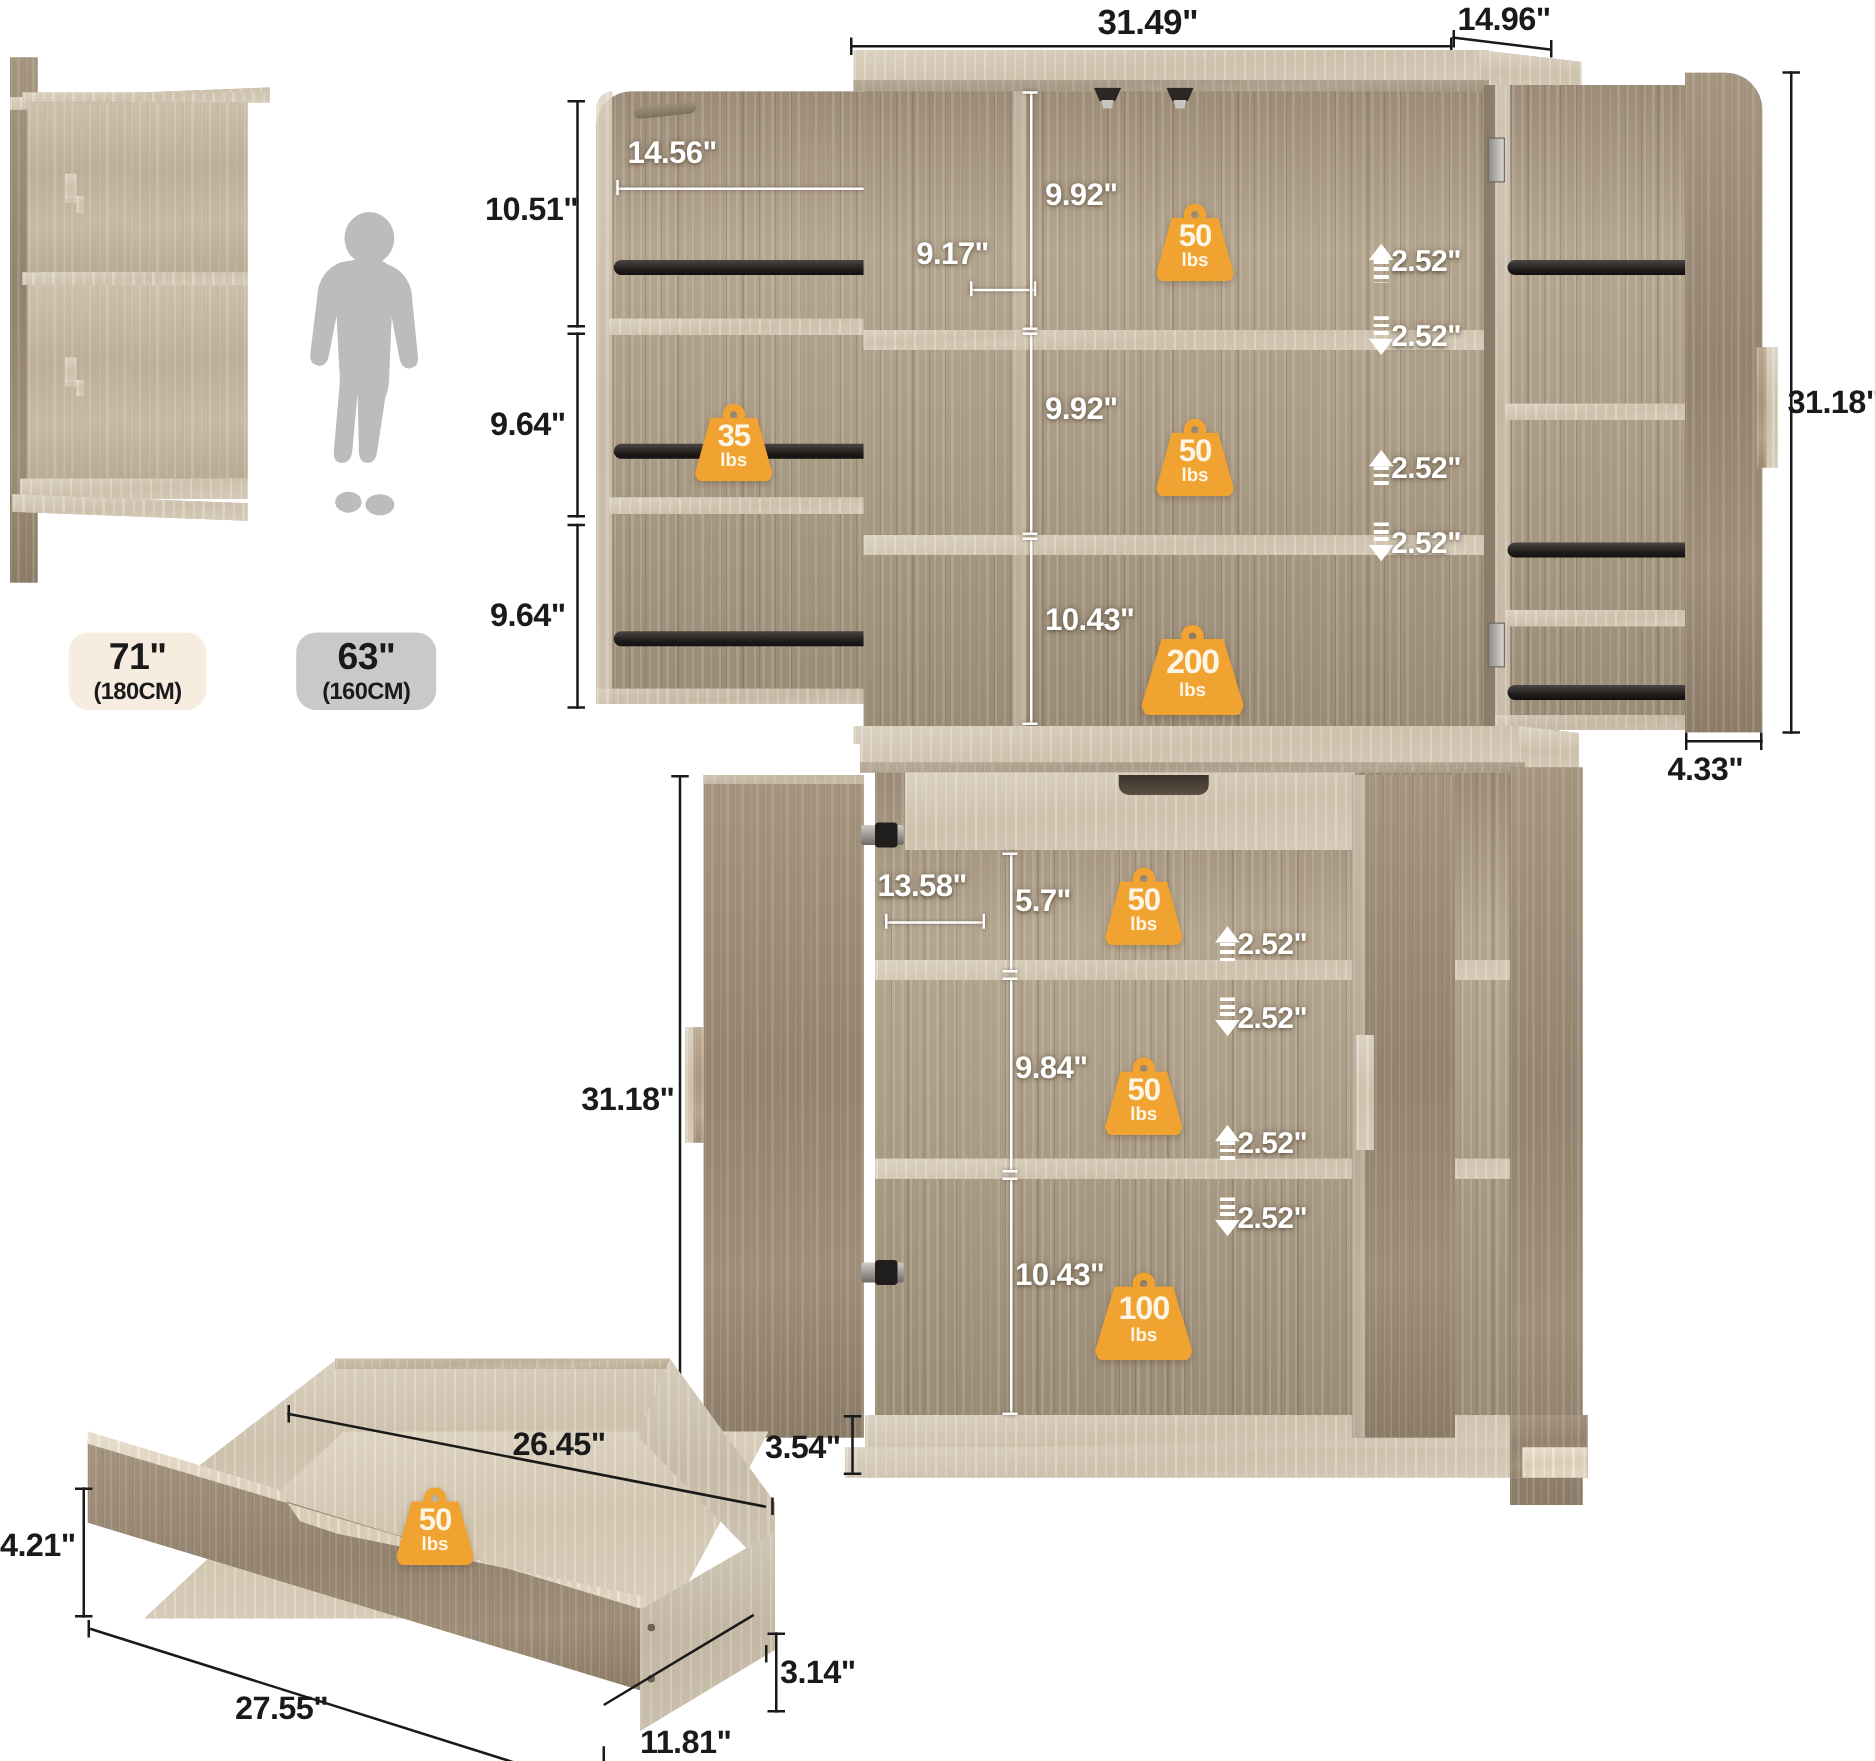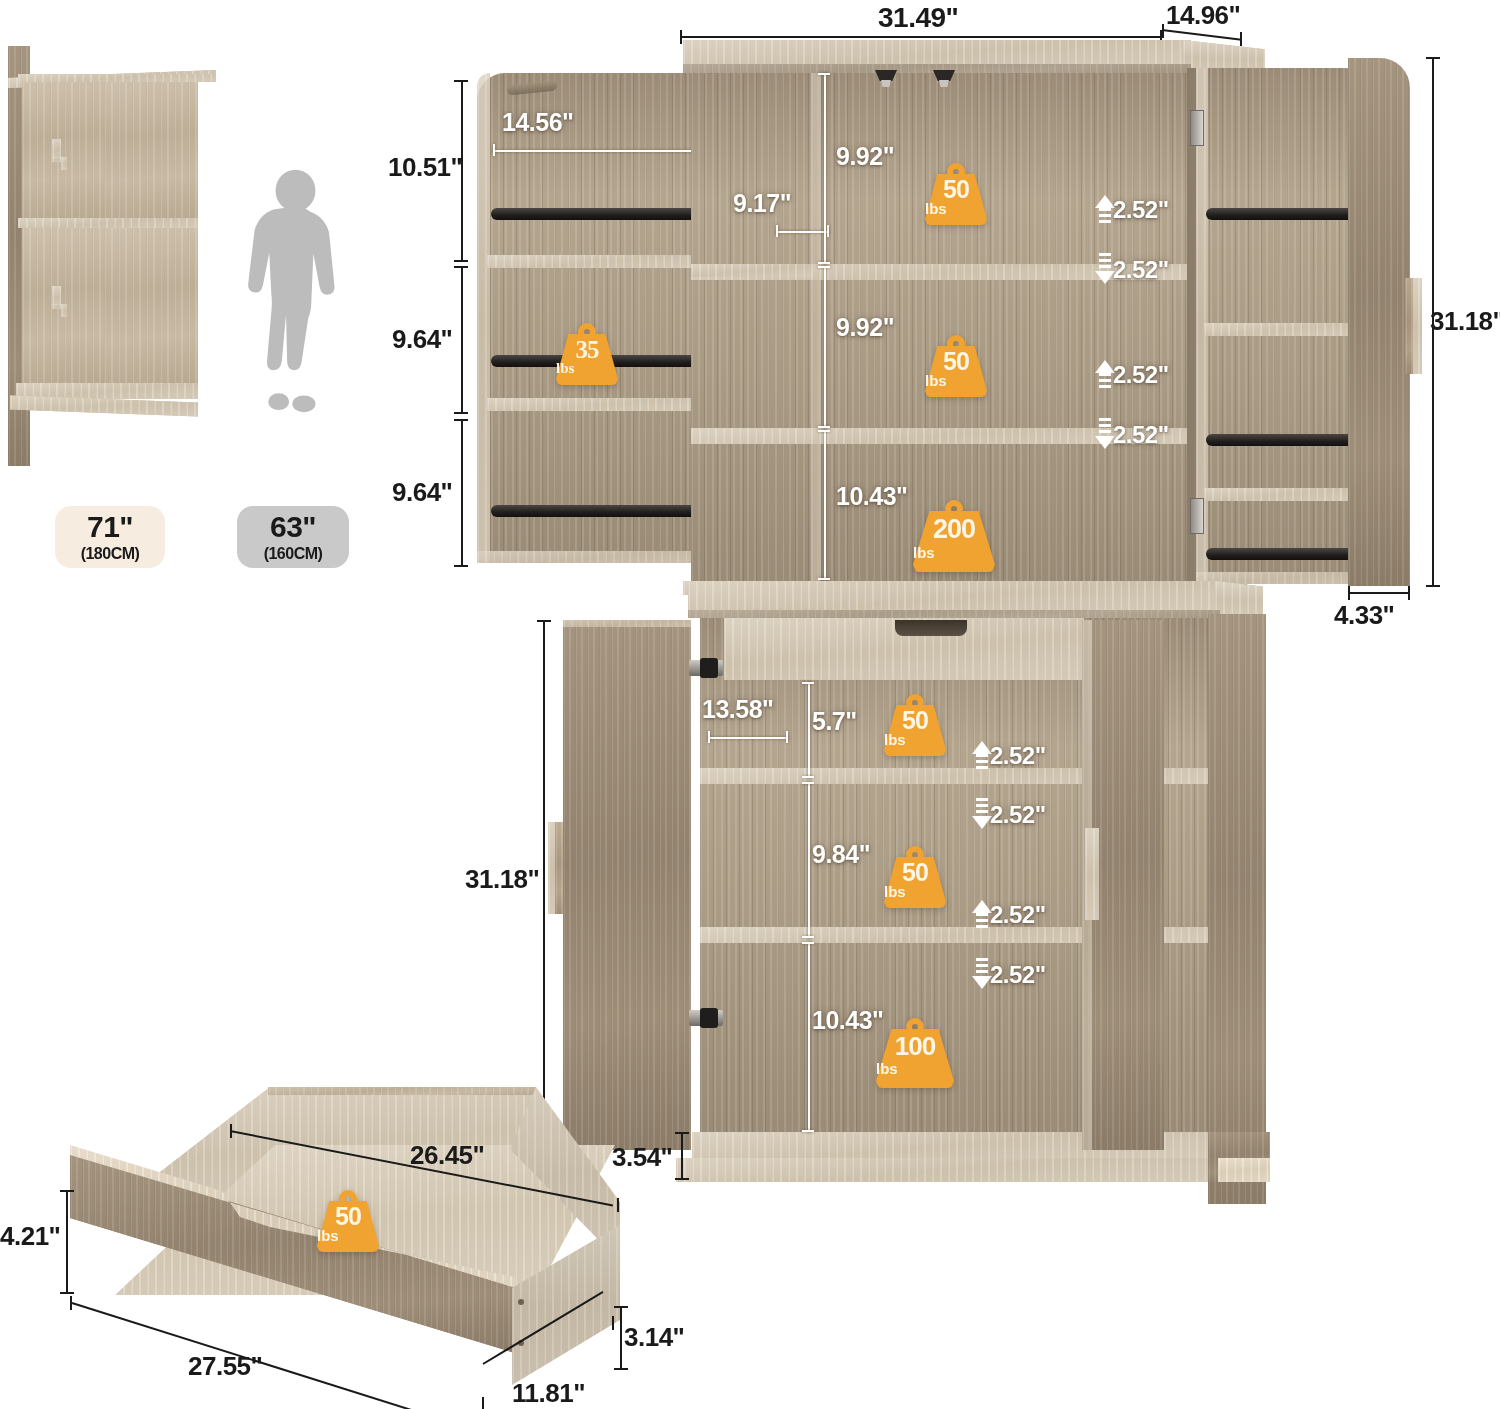--- a/index.html
+++ b/index.html
@@ -84,21 +84,21 @@
     background:#f0a330;
     clip-path:polygon(20% 0%, 80% 0%, 100% 88%, 96% 100%, 4% 100%, 0% 88%);
     border-radius:6px;
   }
   .weight .num{
     position:absolute;left:0;top:14px;width:62px;text-align:center;
     color:#fdf6e6;font-weight:bold;font-size:25px;line-height:25px;
     letter-spacing:-1px;
   }
   .weight .unit{
-    position:absolute;left:0;top:38px;width:62px;text-align:left;
+    position:absolute;left:0;top:38px;width:62px;text-align:center;
     color:#fdf6e6;font-weight:bold;font-size:15px;line-height:15px;
   }
 
   
   .arrw{position:absolute;width:20px;}
   .arrw .head{width:0;height:0;margin:0 auto;}
   .arrw .stripes{
     width:12px;margin:0 auto;height:18px;
     background:repeating-linear-gradient(180deg,#ffffff 0px,#ffffff 3px,rgba(255,255,255,0) 3px,rgba(255,255,255,0) 6px);
   }
@@ -109,21 +109,21 @@
   .silhouette{position:absolute;fill:#bcbcbc;}
 
   
   .hbadge{
     position:absolute;
     border-radius:16px;
     display:flex;flex-direction:column;align-items:center;justify-content:center;
     line-height:1.05;
   }
   .hbadge .big{font-size:30px;font-weight:bold;color:#1a1a1a;letter-spacing:-0.5px;}
-  .hbadge .small{font-size:16px;font-weight:bold;color:#1a1a1a;margin-top:3px;letter-spacing:-0.5px;}
+  .hbadge .small{font-size:19px;font-weight:bold;color:#1a1a1a;margin-top:3px;letter-spacing:-0.5px;}
 </style>
 </head>
 <body>
 
 <div id="stage">
 
   <div class="abs" style="left:0;top:0;width:470px;height:600px;">
 
     <div class="abs" style="left:8px;top:38px;width:208px;height:436px;">
 
@@ -211,21 +211,21 @@
            background:linear-gradient(90deg,#d9d6d2,#8e8b86);border:1px solid #6f6c67;"></div>
 
       <div class="abs" style="left:30px;top:10px;width:50px;height:10px;border-radius:5px;
            background:linear-gradient(180deg,#a09277,#6f6453);opacity:.75;transform:rotate(-6deg);"></div>
 
       <div class="dimlabel white" style="left:25px;top:35px;font-size:25px;">14.56"</div>
       <div class="wline-h" style="left:16px;top:77px;width:222px;"></div>
       <div class="wtick-v" style="left:16px;top:71px;"></div>
       <div class="wtick-v" style="left:236px;top:71px;"></div>
 
-      <div class="weight" style="left:79px;top:250px;font-family:Liberation Serif, serif;">
+      <div class="weight" style="left:79px;top:250px;">
         <div class="ring"></div>
         <div class="body"></div>
         <div class="num">35</div>
         <div class="unit">lbs</div>
       </div>
     </div>
 
     <div class="line-v" style="left:461px;top:80px;height:182px;"></div>
     <div class="tick-h" style="left:454px;top:80px;"></div>
     <div class="tick-h" style="left:454px;top:260px;"></div>

